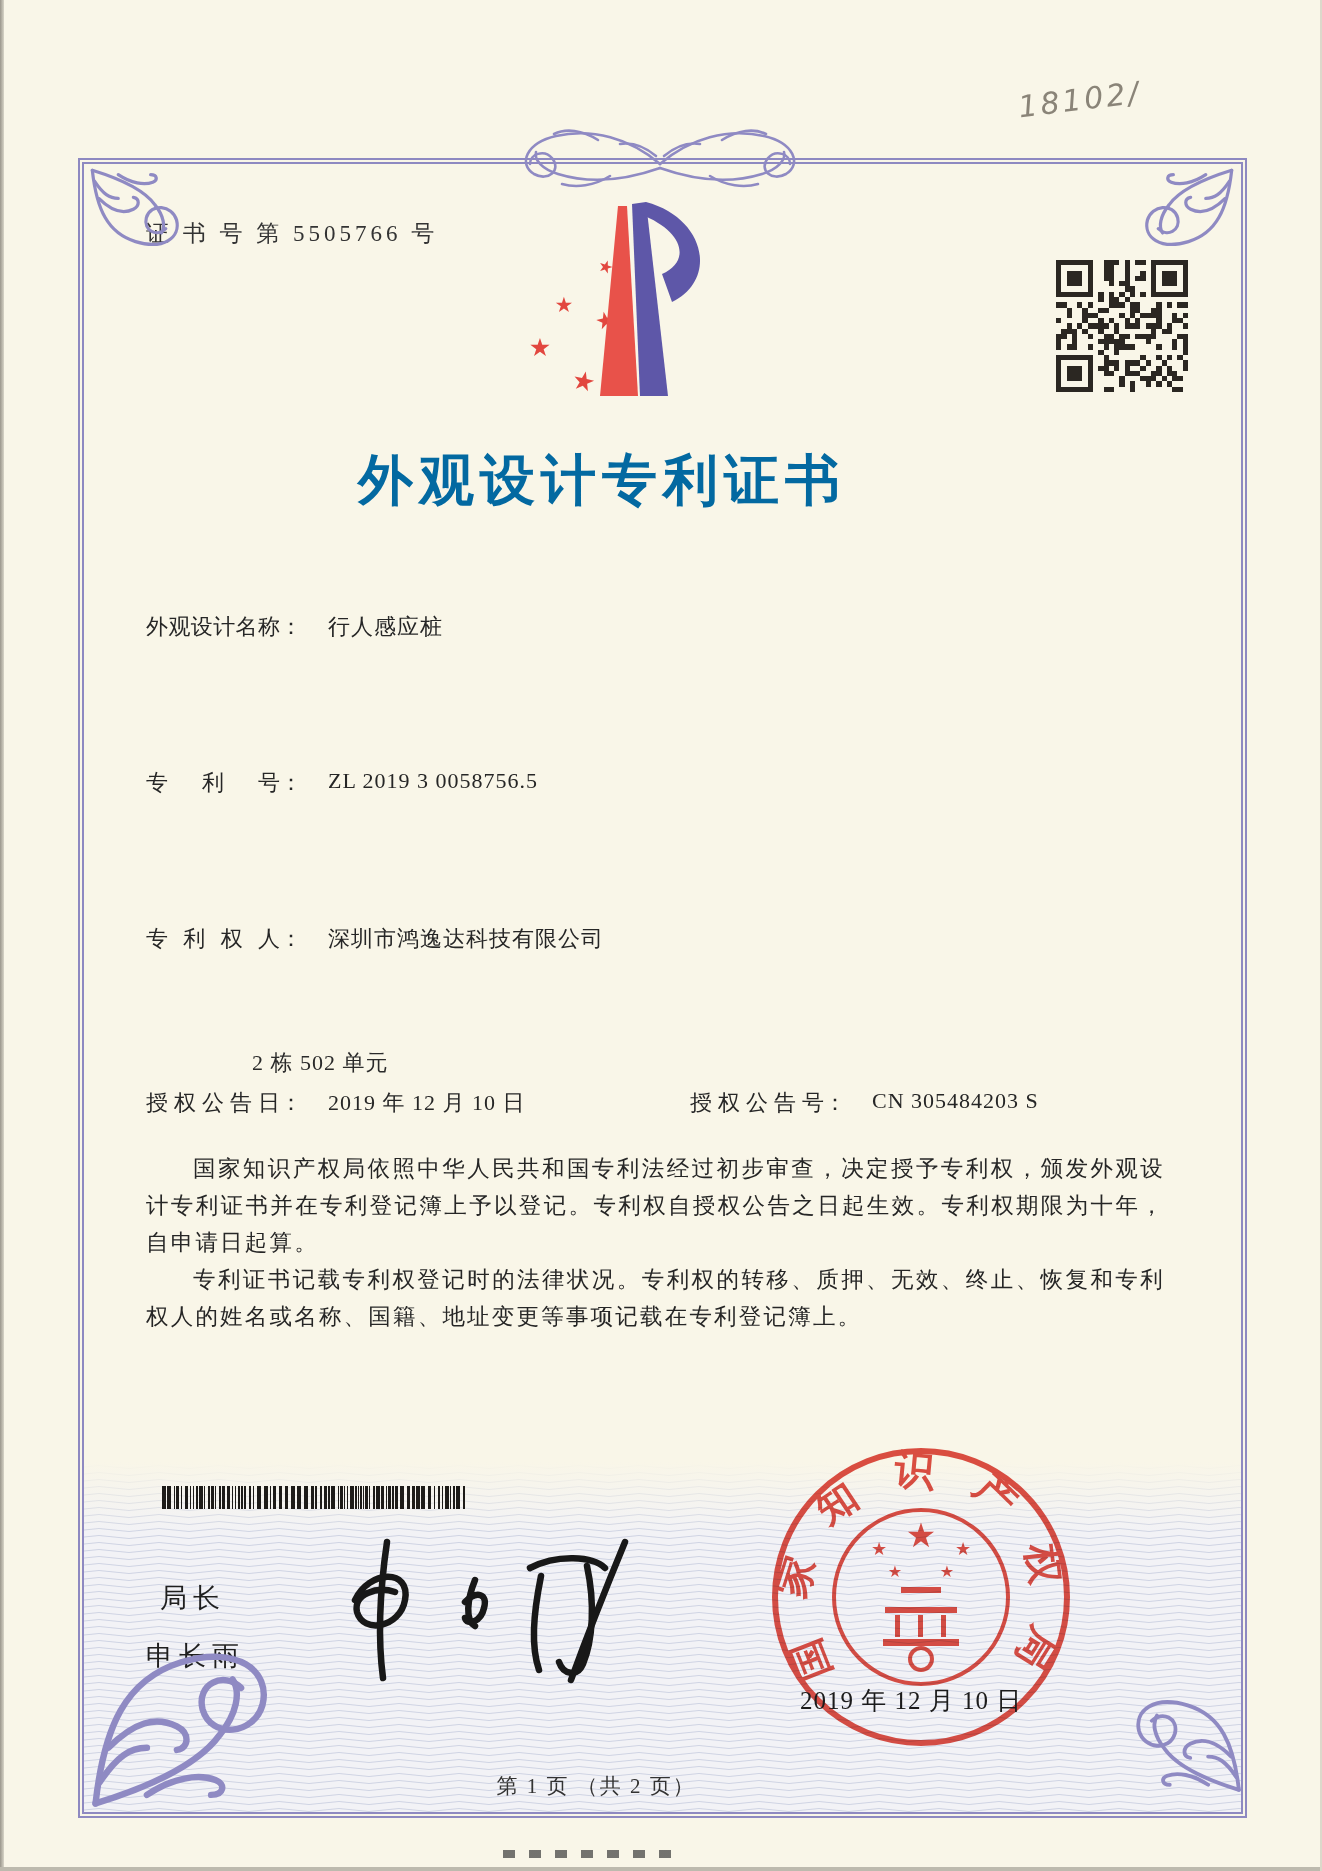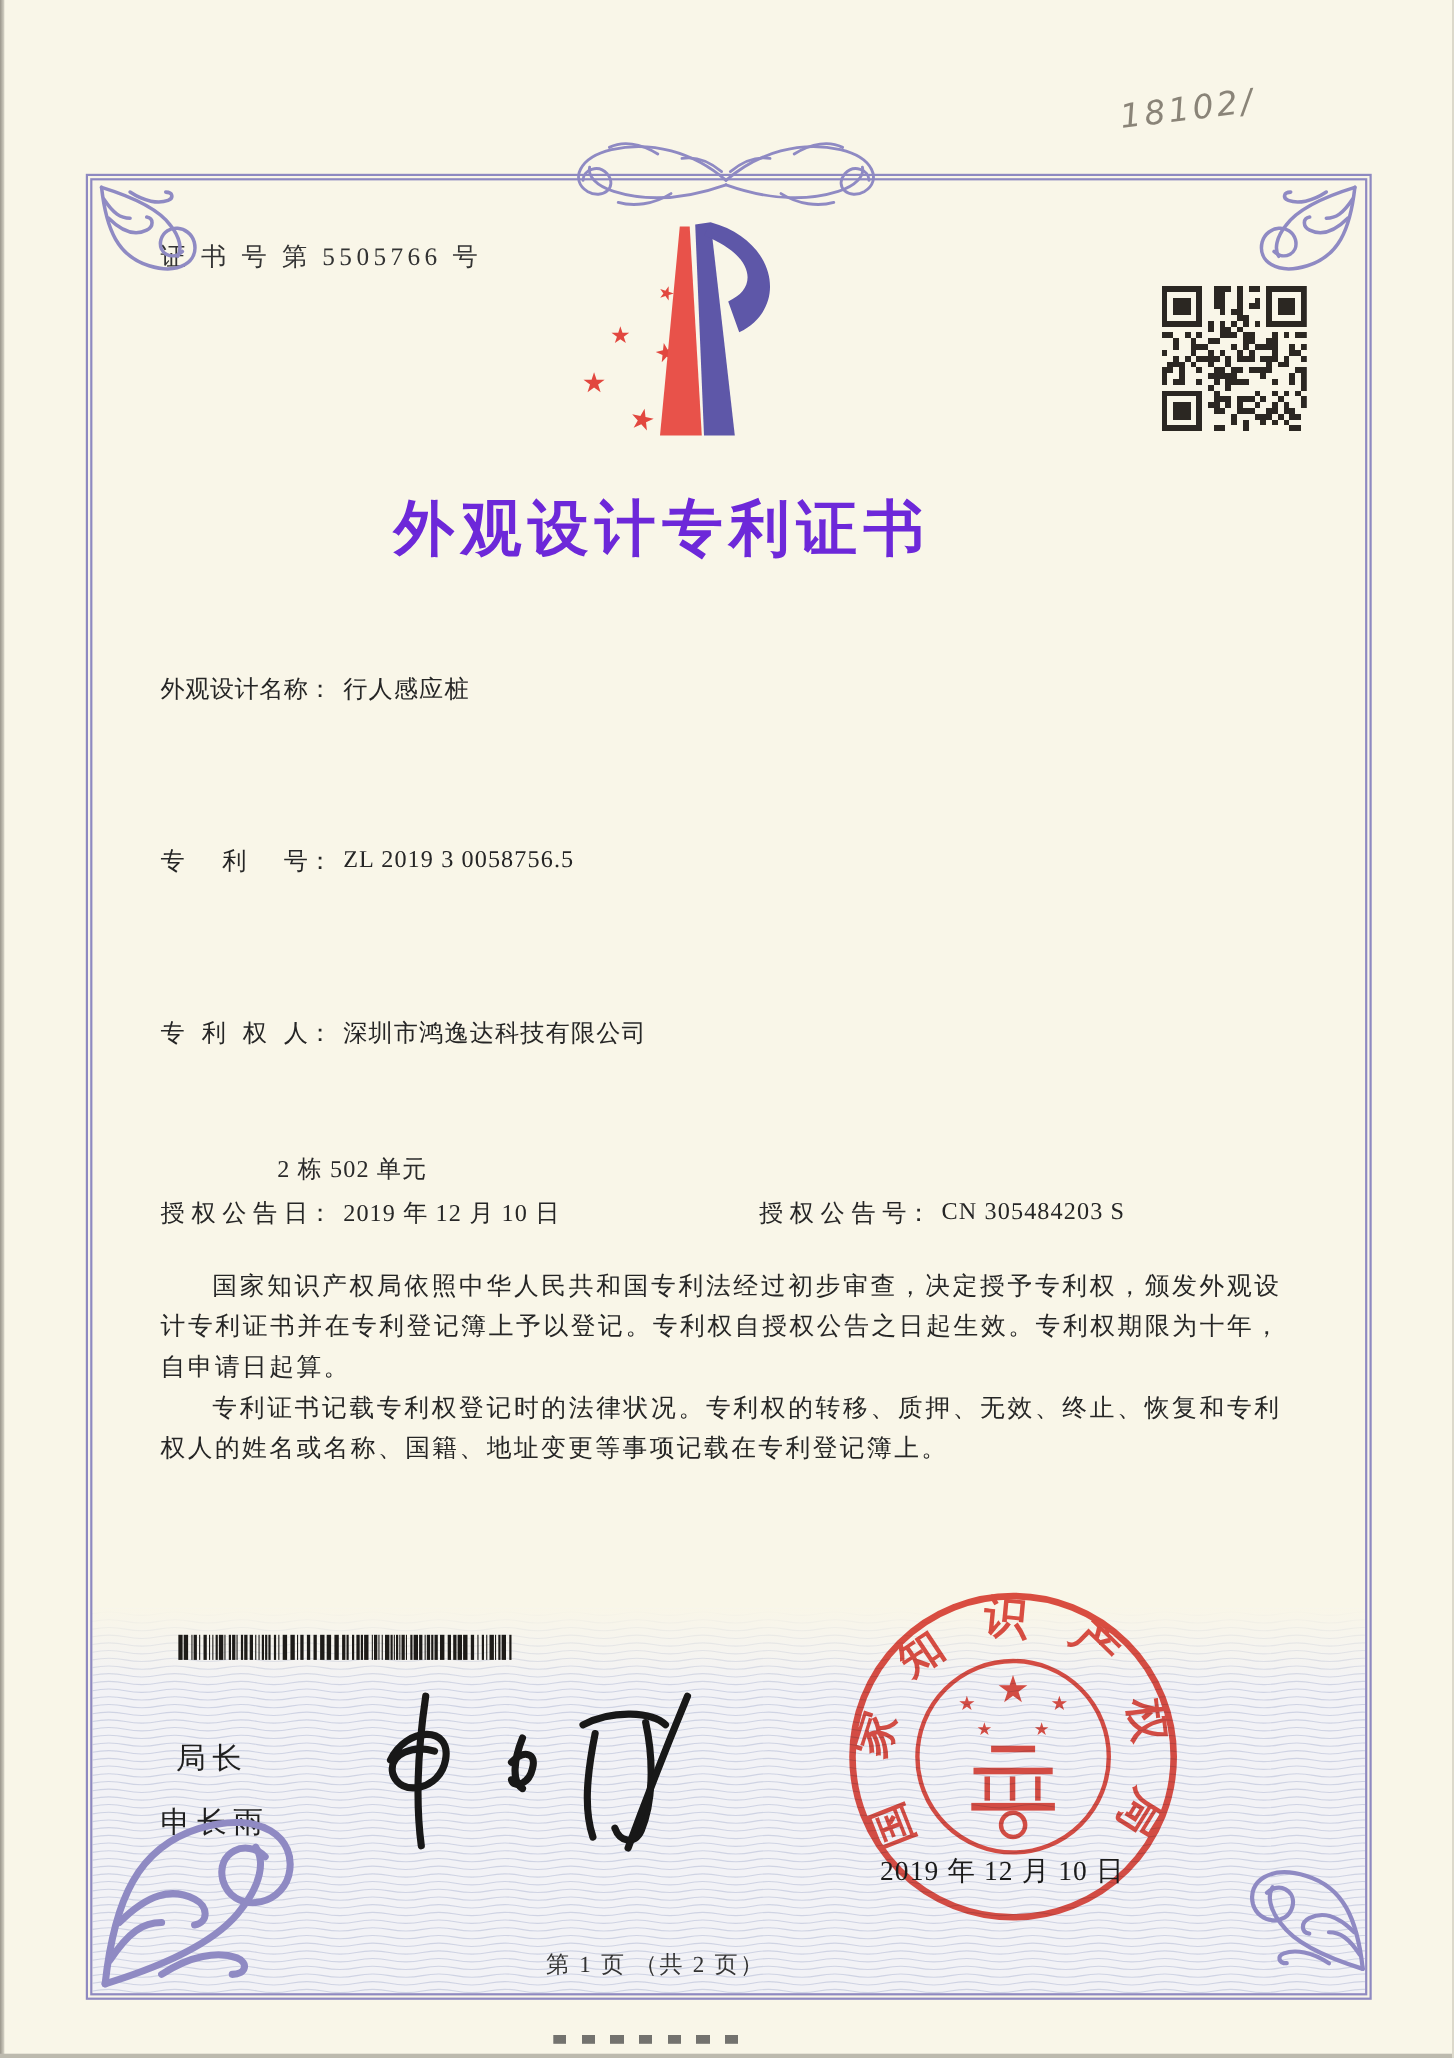--- a/index.html
+++ b/index.html
@@ -17,25 +17,25 @@
   
   .waveband{left:84px;top:1462px;width:1157px;height:350px;background:#f2f2f6;overflow:hidden;}
   .wavefade{left:84px;top:1462px;width:1157px;height:72px;
     background:linear-gradient(#f9f6e8,rgba(249,246,232,0));}
   
   .frame{left:78px;top:158px;width:1169px;height:1660px;border:6px double #8e89c1;box-sizing:border-box;}
   .handnote{left:1018px;top:82px;font:italic 30px "DejaVu Sans",sans-serif;color:#8a8478;
     letter-spacing:3px;transform:rotate(-7deg);}
   .certno{left:146px;top:218px;font-size:23px;letter-spacing:4px;color:#333;}
   .title{left:146px;top:444px;width:912px;text-align:center;font-size:55px;font-weight:bold;
-    letter-spacing:6px;color:#6d28d9;}
+    letter-spacing:6px;color:#0369a1;}
   .row{left:146px;width:1025px;height:34px;font-size:22px;color:#262626;}
   .lbl{display:inline-block;width:134px;text-align:justify;text-align-last:justify;vertical-align:top;}
   .colon{display:inline-block;vertical-align:top;}
-  .val{display:inline-block;margin-left:10px;vertical-align:top;letter-spacing:1px;}
+  .val{display:inline-block;margin-left:26px;vertical-align:top;letter-spacing:1px;}
   .grp2{position:absolute;left:544px;top:0;}
   .addr2{left:252px;top:1048px;font-size:22px;letter-spacing:1px;}
   .paras{left:146px;top:1150px;width:1019px;font-size:22.5px;line-height:37px;
     text-align:justify;letter-spacing:2.2px;color:#262626;}
   .paras p{margin:0;text-indent:47px;}
   .btitle{left:146px;top:1580px;font-size:27px;letter-spacing:6px;color:#1f1f1f;margin-left:14px;}
   .bname{left:146px;top:1638px;font-size:27px;letter-spacing:6px;color:#1f1f1f;}
   .sealdate{left:800px;top:1684px;font-size:25px;letter-spacing:1px;color:#1b1b1b;z-index:6;}
   .footer{left:146px;top:1772px;width:900px;text-align:center;font-size:21px;letter-spacing:2px;color:#333;}
   .cropmarks{left:503px;top:1850px;width:182px;height:8px;opacity:.7;

